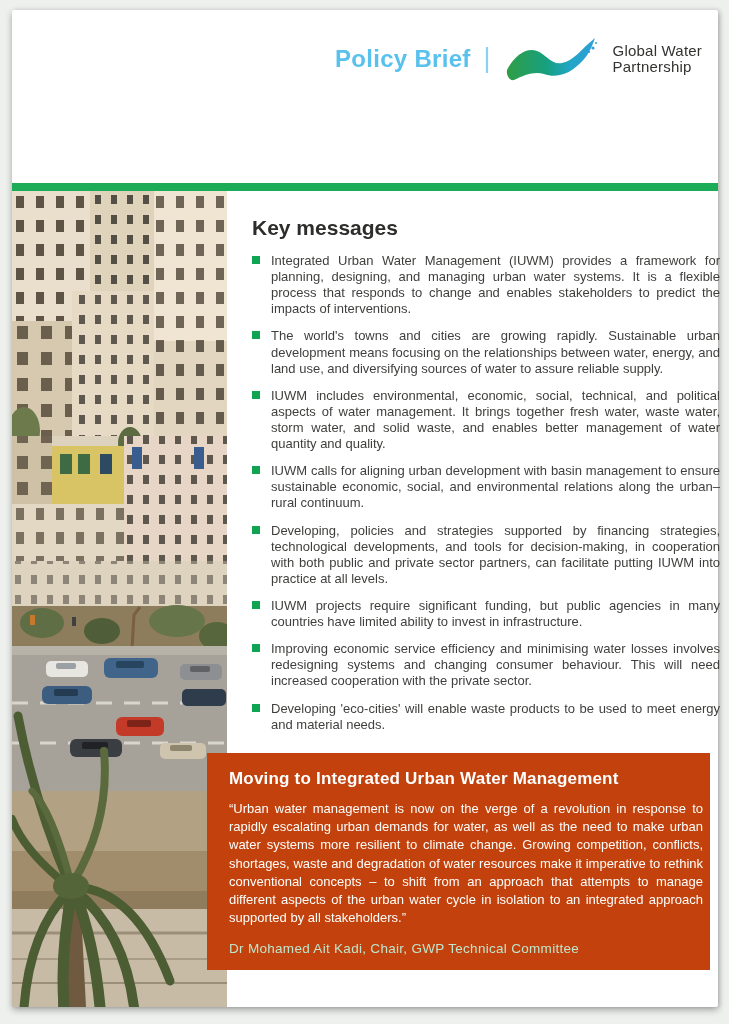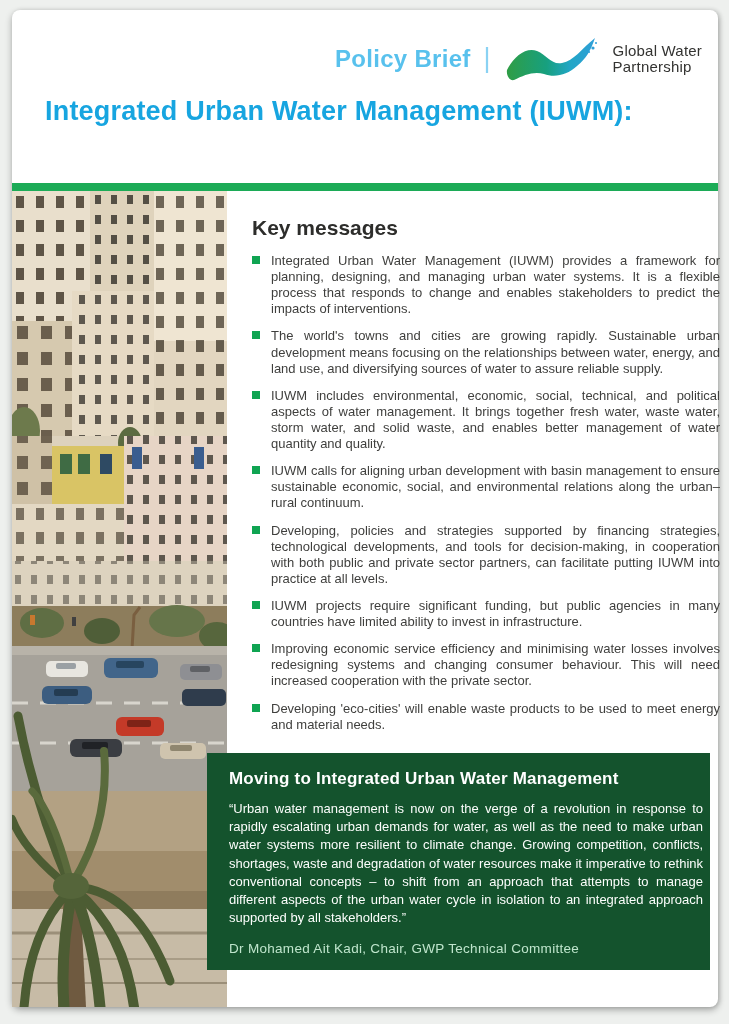--- a/index.html
+++ b/index.html
@@ -7,21 +7,21 @@
   body {
     background: #eef0ee;
     font-family: "Liberation Sans", sans-serif;
     position: relative;
     overflow: hidden;
   }
   .page {
     position: absolute; left: 12px; top: 10px;
     width: 706px; height: 997px;
     background: #ffffff;
-    border-radius: 8px;
+    border-radius: 2px;
     box-shadow: 0 3px 7px rgba(0,0,0,.30), 2px 0 4px rgba(0,0,0,.12);
   }
   
   .masthead {
     position: absolute; top: 24px; right: 16px;
     display: flex; align-items: center; gap: 13px;
   }
   .kicker { color: #58c1ed; font-size: 24px; font-weight: bold; letter-spacing: .3px; }
   .sep { color: #8ad2f3; font-size: 27px; font-weight: 300; transform: translateY(-1px); }
   .logo-wave { width: 96px; height: 50px; }
@@ -40,21 +40,21 @@
   .content h2 { color: #2d2d2b; font-size: 21px; font-weight: bold; margin-bottom: 13px; }
   .content ul { list-style: none; }
   .content li {
     position: relative; padding-left: 19px; margin-bottom: 11px;
     color: #3f3f3d; font-size: 13px; line-height: 1.24; text-align: justify;
   }
   .sq { position: absolute; left: 0; top: 3px; width: 8px; height: 8px; background: #0fa452; }
   
   .quote-box {
     position: absolute; left: 195px; top: 743px; width: 503px; min-height: 177px;
-    background: #14532d; color: #ffffff; padding: 16px 7px 14px 22px;
+    background: #c2410c; color: #ffffff; padding: 16px 7px 14px 22px;
   }
   .quote-box h3 { font-size: 17px; font-weight: bold; margin-bottom: 11px; letter-spacing: .2px; }
   .quote-box .quote { font-size: 13px; line-height: 1.4; text-align: justify; color: #fcfefc; }
   .quote-box .attribution {
     margin-top: 14px; font-family: Liberation Sans, sans-serif;
     font-size: 13.5px; color: #bfe5cc; letter-spacing: .3px;
   }
   
   .footnote {
     position: absolute; left: 283px; top: 931px; width: 372px;
@@ -84,21 +84,20 @@
       <circle cx="85" cy="18" r="1.1" fill="#2f9fd8"></circle>
       <circle cx="92" cy="9" r="1" fill="#2f9fd8"></circle>
     </svg>
     <span class="logo-text">
       <span>Global Water</span><br>
       <span>Partnership</span>
     </span>
   </header>
 
   <div class="title-block">
-    <div class="title-1">Integrated Urban Water Management (IUWM):</div>
   </div>
 
   <div class="green-bar"></div>
 
   <div class="photo">
     <svg viewBox="0 0 215 816" preserveAspectRatio="none">
       <defs>
         <pattern id="w1" width="20" height="24" patternUnits="userSpaceOnUse">
           <rect x="4" y="5" width="8" height="12" fill="#4e4537"></rect>
         </pattern>

